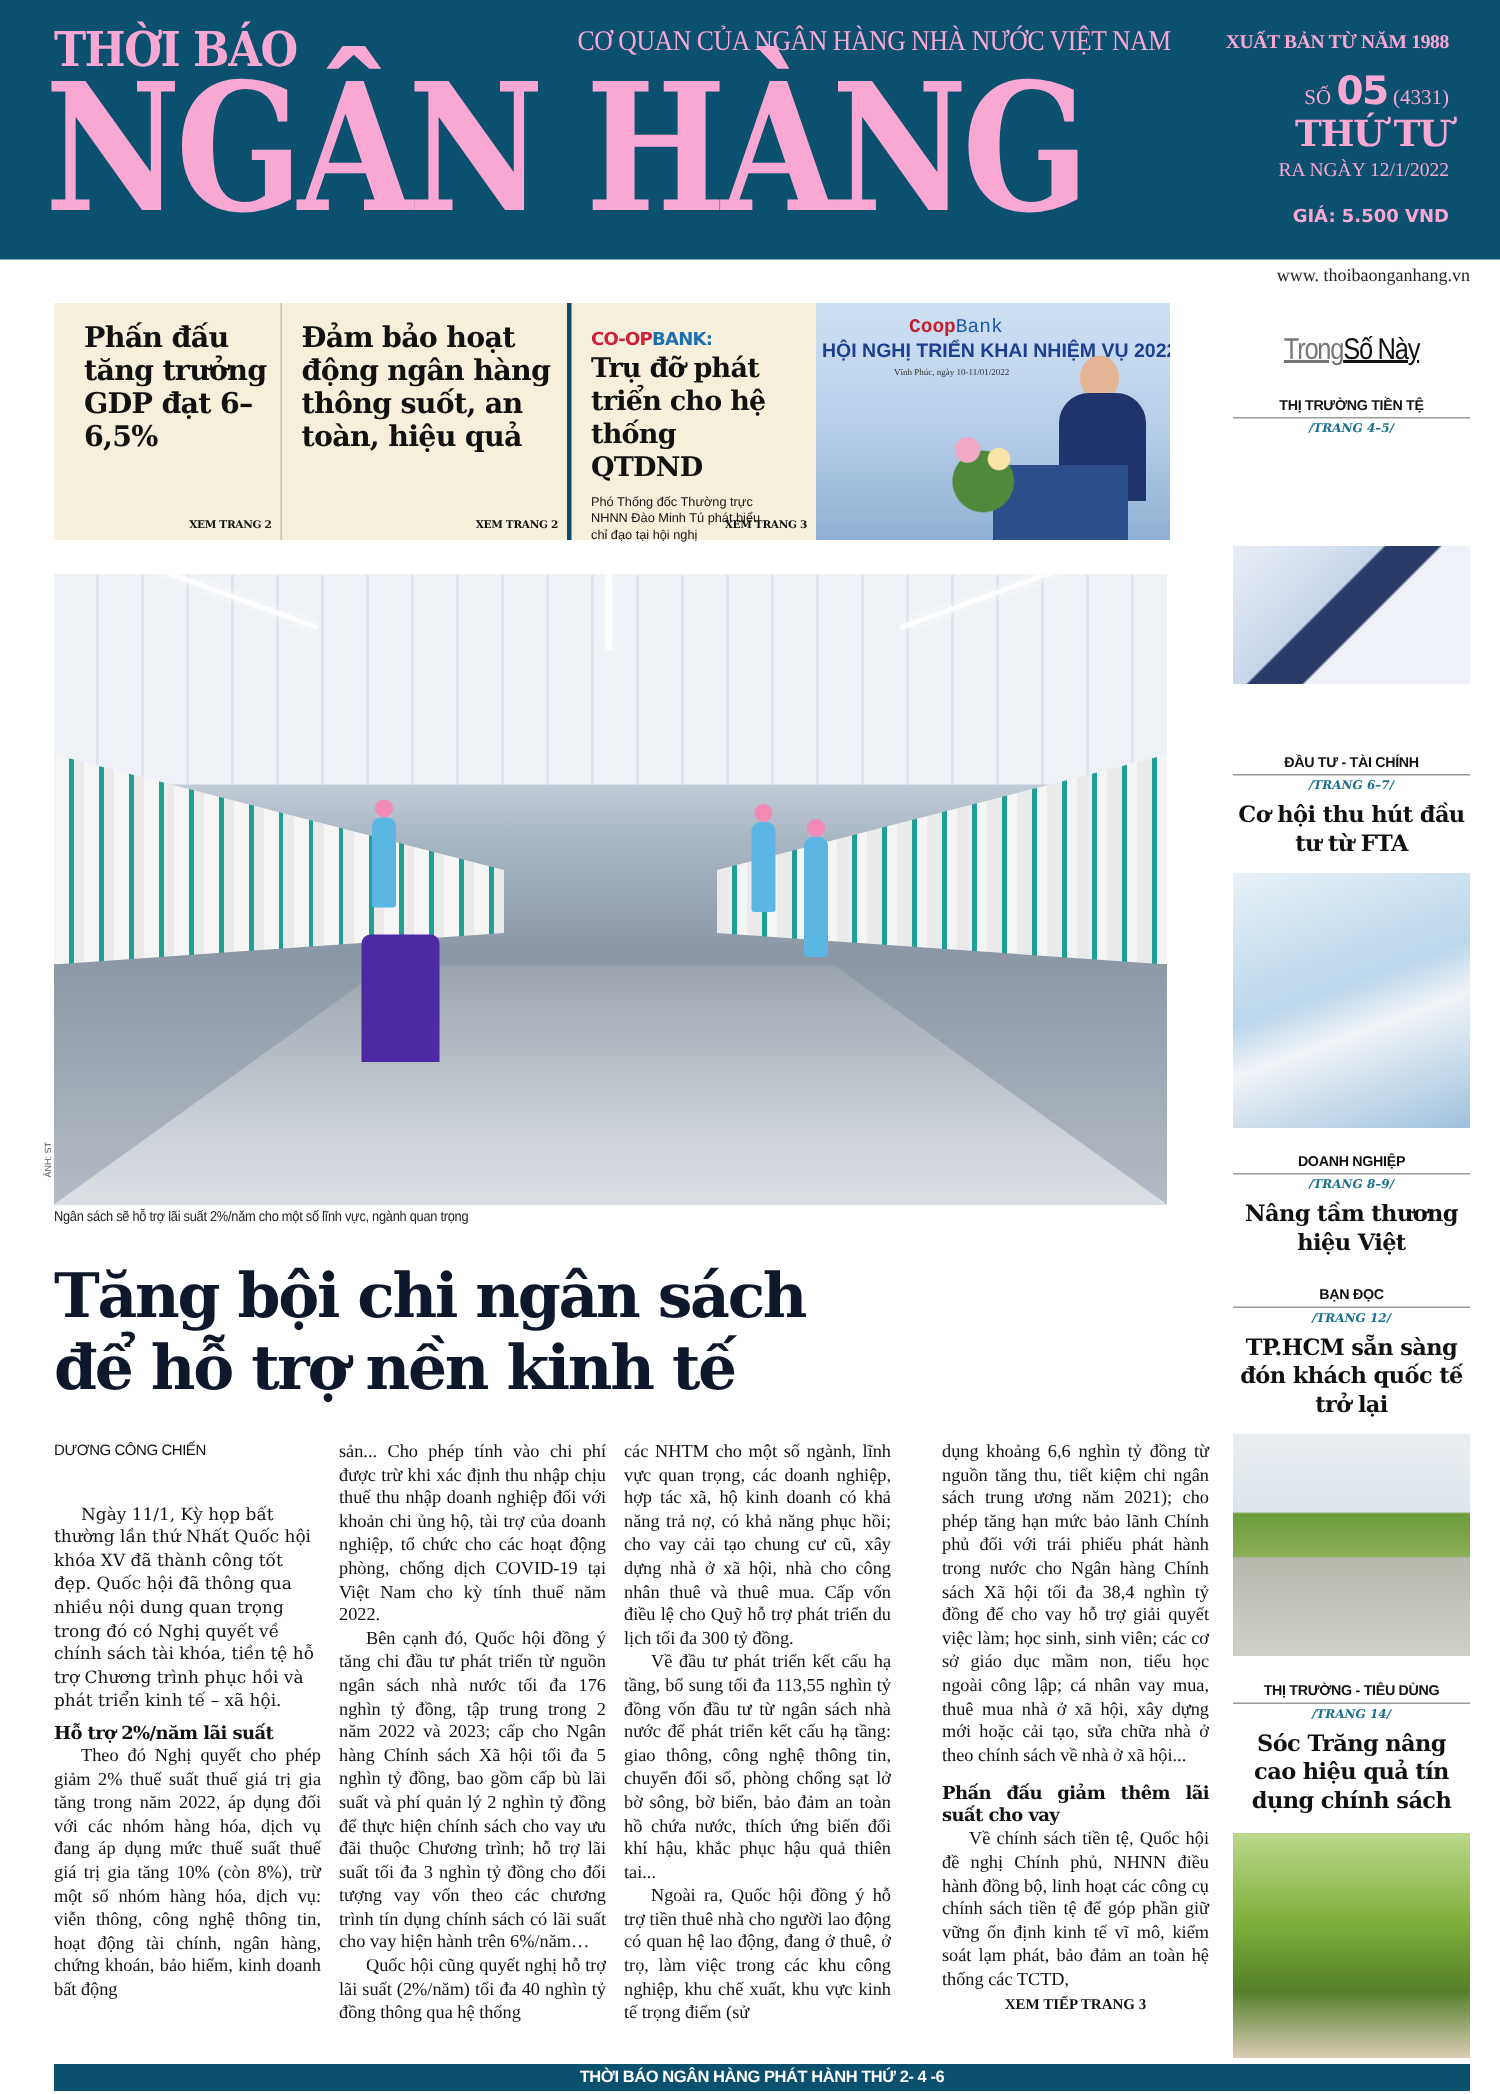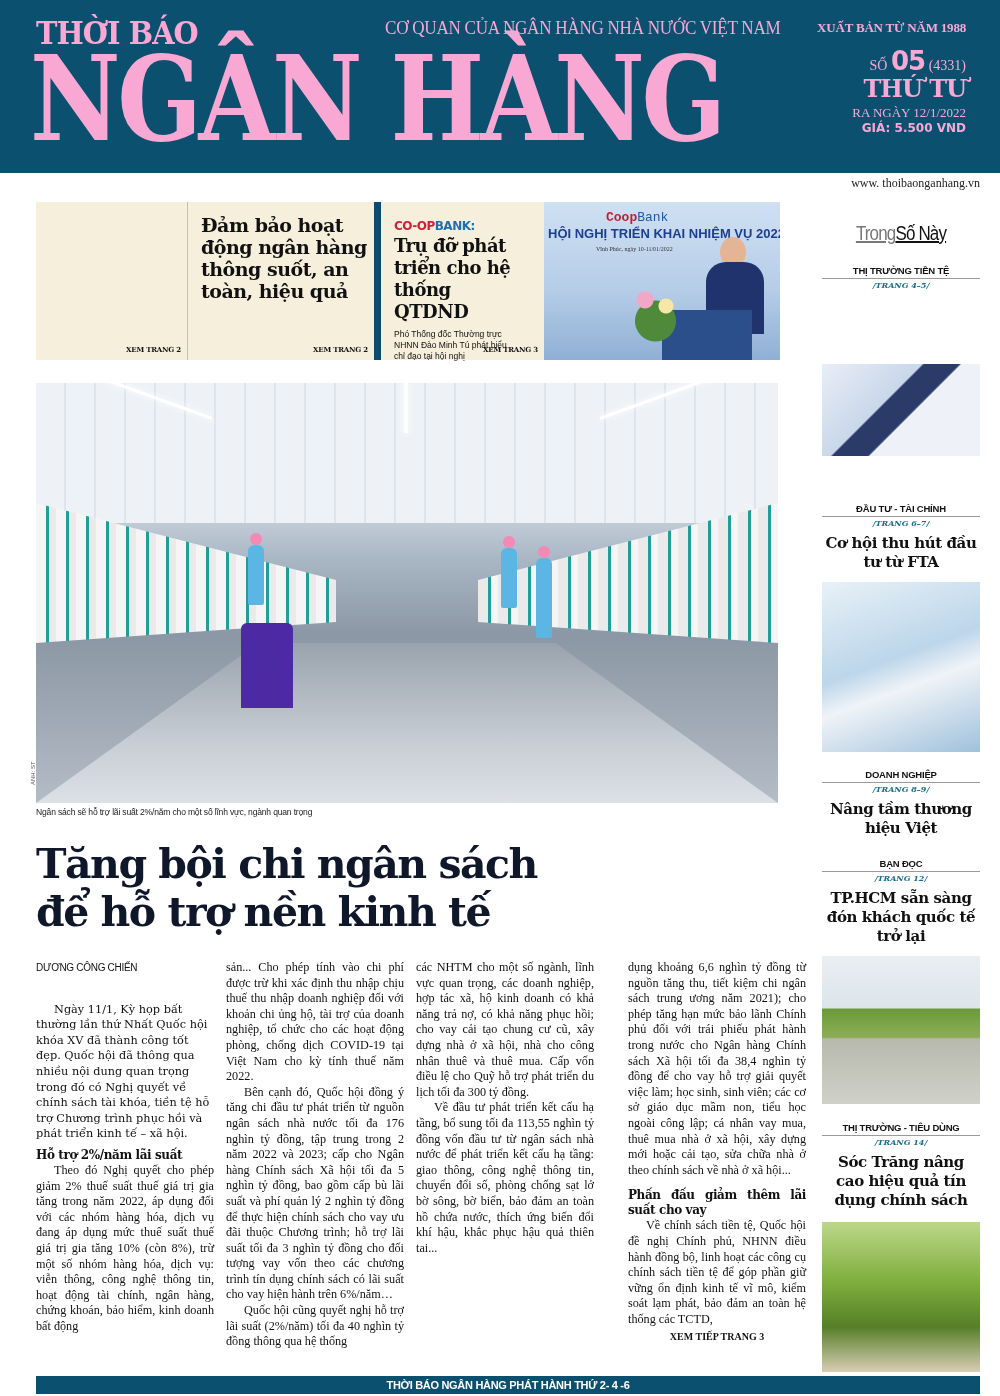--- a/index.html
+++ b/index.html
@@ -10,30 +10,30 @@
   .masthead { position: absolute; left: 0; top: 0; width: 1000px; height: 173px; background: #0c5070; color: #f9a8d4; }
   .mh-small { position: absolute; left: 36px; top: 14px; font-family: "DejaVu Serif", serif; font-weight: bold; font-size: 32px; letter-spacing: -1px; transform: scaleX(0.9); transform-origin: left; }
   .mh-big { position: absolute; left: 30px; top: 40px; font-family: "DejaVu Serif", serif; font-weight: bold; font-size: 118px; line-height: 1; letter-spacing: -4px; transform: scaleX(0.84); transform-origin: left; white-space: nowrap; }
   .mh-org { position: absolute; left: 385px; top: 17px; font-family: "Liberation Serif", serif; font-size: 19px; letter-spacing: -0.3px; transform: scaleX(0.9); transform-origin: left; white-space: nowrap; }
   .mh-right { position: absolute; right: 34px; top: 20px; text-align: right; font-family: "Liberation Serif", serif; }
   .mh-since { font-weight: bold; font-size: 13px; letter-spacing: -0.2px; }
   .mh-issue { margin-top: 10px; font-size: 14px; }
   .mh-issue b { font-size: 26px; font-weight: bold; font-family: "DejaVu Sans", sans-serif; letter-spacing: -1px; }
   .mh-day { font-family: "DejaVu Serif", serif; font-weight: bold; font-size: 24px; line-height: 26px; letter-spacing: -1px; }
   .mh-date { font-size: 13px; margin-top: 3px; }
-  .mh-price { font-weight: bold; font-size: 12px; font-family: "DejaVu Sans", sans-serif; }
+  .mh-price { font-weight: bold; font-size: 12px; margin-top: 16px; font-family: "DejaVu Sans", sans-serif; }
   .website { position: absolute; right: 20px; top: 176px; font-size: 12px; color: #222; }
 
   
   .teasers { position: absolute; left: 36px; top: 202px; width: 508px; height: 158px; background: #f5efdc; }
   .teaser { position: absolute; top: 0; height: 158px; }
   .teaser h3 { font-family: "DejaVu Serif", serif; font-weight: bold; font-size: 19px; line-height: 22px; letter-spacing: -0.5px; color: #111; }
   .teaser .see { position: absolute; bottom: 6px; right: 6px; font-family: "DejaVu Serif", serif; font-weight: bold; font-size: 7px; letter-spacing: -0.2px; }
   .t1 { left: 0; width: 152px; padding: 12px 0 0 20px; border-right: 1px solid #c8c0a8; }
-  .t2 { left: 152px; width: 193px; padding: 12px 0 0 13px; border-right: 7px solid #0c4a6e; }
+  .t2 { left: 152px; width: 193px; padding: 12px 0 0 13px; border-right: 3px solid #0c4a6e; }
   .t3 { left: 345px; width: 163px; padding: 17px 16px 0 13px; }
   .kicker { font-family: "DejaVu Sans", sans-serif; font-weight: bold; font-size: 12px; letter-spacing: -0.5px; }
   .kicker .k1 { color: #d0213a; } .kicker .k2 { color: #1f6fb0; }
   .t3 h3 { font-size: 18px; line-height: 22px; margin-top: 2px; }
   .t3 .cap { font-family: "Liberation Sans", sans-serif; font-size: 8.5px; line-height: 11px; margin-top: 6px; width: 120px; }
 
   .coop-photo { position: absolute; left: 544px; top: 202px; width: 236px; height: 158px; background: linear-gradient(180deg, #cfe0f2 0%, #b6cde8 55%, #8fb0d4 100%); overflow: hidden; }
   .coop-logo { position: absolute; left: 62px; top: 8px; font-family: Liberation Mono, monospace; font-size: 13px; color: #c21f2f; }
   .coop-logo span { color: #1b5aa6; }
   .coop-title { position: absolute; left: 4px; top: 24px; font-family: "Liberation Sans", sans-serif; font-weight: bold; font-size: 13px; color: #1d3f8f; white-space: nowrap; }
@@ -108,20 +108,21 @@
     </div>
     <div class="mh-day">THỨ TƯ</div>
     <div class="mh-date">RA NGÀY 12/1/2022</div>
     <div class="mh-price">GIÁ: 5.500 VND</div>
   </div>
 </header>
 <div class="website">www. thoibaonganhang.vn</div>
 
 <section class="teasers">
   <div class="teaser t1">
+    <h3>Phấn đấu tăng trưởng GDP đạt 6–6,5%</h3>
     <div class="see">XEM TRANG 2</div>
   </div>
   <div class="teaser t2">
     <h3>Đảm bảo hoạt động ngân hàng thông suốt, an toàn, hiệu quả</h3>
     <div class="see">XEM TRANG 2</div>
   </div>
   <div class="teaser t3">
     <div class="kicker"><span class="k1">CO-OP</span><span class="k2">BANK:</span></div>
     <h3>Trụ đỡ phát triển cho hệ thống QTDND</h3>
     <div class="cap">Phó Thống đốc Thường trực NHNN Đào Minh Tú phát biểu chỉ đạo tại hội nghị</div>
@@ -206,20 +207,21 @@
     <p>Theo đó Nghị quyết cho phép giảm 2% thuế suất thuế giá trị gia tăng trong năm 2022, áp dụng đối với các nhóm hàng hóa, dịch vụ đang áp dụng mức thuế suất thuế giá trị gia tăng 10% (còn 8%), trừ một số nhóm hàng hóa, dịch vụ: viễn thông, công nghệ thông tin, hoạt động tài chính, ngân hàng, chứng khoán, bảo hiểm, kinh doanh bất động</p>
   </div>
   <div class="col c2">
     <p class="noind">sản... Cho phép tính vào chi phí được trừ khi xác định thu nhập chịu thuế thu nhập doanh nghiệp đối với khoản chi ủng hộ, tài trợ của doanh nghiệp, tổ chức cho các hoạt động phòng, chống dịch COVID-19 tại Việt Nam cho kỳ tính thuế năm 2022.</p>
     <p>Bên cạnh đó, Quốc hội đồng ý tăng chi đầu tư phát triển từ nguồn ngân sách nhà nước tối đa 176 nghìn tỷ đồng, tập trung trong 2 năm 2022 và 2023; cấp cho Ngân hàng Chính sách Xã hội tối đa 5 nghìn tỷ đồng, bao gồm cấp bù lãi suất và phí quản lý 2 nghìn tỷ đồng để thực hiện chính sách cho vay ưu đãi thuộc Chương trình; hỗ trợ lãi suất tối đa 3 nghìn tỷ đồng cho đối tượng vay vốn theo các chương trình tín dụng chính sách có lãi suất cho vay hiện hành trên 6%/năm…</p>
     <p>Quốc hội cũng quyết nghị hỗ trợ lãi suất (2%/năm) tối đa 40 nghìn tỷ đồng thông qua hệ thống</p>
   </div>
   <div class="col c3">
     <p class="noind">các NHTM cho một số ngành, lĩnh vực quan trọng, các doanh nghiệp, hợp tác xã, hộ kinh doanh có khả năng trả nợ, có khả năng phục hồi; cho vay cải tạo chung cư cũ, xây dựng nhà ở xã hội, nhà cho công nhân thuê và thuê mua. Cấp vốn điều lệ cho Quỹ hỗ trợ phát triển du lịch tối đa 300 tỷ đồng.</p>
     <p>Về đầu tư phát triển kết cấu hạ tầng, bổ sung tối đa 113,55 nghìn tỷ đồng vốn đầu tư từ ngân sách nhà nước để phát triển kết cấu hạ tầng: giao thông, công nghệ thông tin, chuyển đổi số, phòng chống sạt lở bờ sông, bờ biển, bảo đảm an toàn hồ chứa nước, thích ứng biến đổi khí hậu, khắc phục hậu quả thiên tai...</p>
+    <p>Ngoài ra, Quốc hội đồng ý hỗ trợ tiền thuê nhà cho người lao động có quan hệ lao động, đang ở thuê, ở trọ, làm việc trong các khu công nghiệp, khu chế xuất, khu vực kinh tế trọng điểm (sử</p>
   </div>
   <div class="col c4">
     <p class="noind">dụng khoảng 6,6 nghìn tỷ đồng từ nguồn tăng thu, tiết kiệm chi ngân sách trung ương năm 2021); cho phép tăng hạn mức bảo lãnh Chính phủ đối với trái phiếu phát hành trong nước cho Ngân hàng Chính sách Xã hội tối đa 38,4 nghìn tỷ đồng để cho vay hỗ trợ giải quyết việc làm; học sinh, sinh viên; các cơ sở giáo dục mầm non, tiểu học ngoài công lập; cá nhân vay mua, thuê mua nhà ở xã hội, xây dựng mới hoặc cải tạo, sửa chữa nhà ở theo chính sách về nhà ở xã hội...</p>
     <div class="subhead" style="margin-top:10px">Phấn đấu giảm thêm lãi suất cho vay</div>
     <p>Về chính sách tiền tệ, Quốc hội đề nghị Chính phủ, NHNN điều hành đồng bộ, linh hoạt các công cụ chính sách tiền tệ để góp phần giữ vững ổn định kinh tế vĩ mô, kiểm soát lạm phát, bảo đảm an toàn hệ thống các TCTD,</p>
     <div class="see-more">XEM TIẾP TRANG 3</div>
   </div>
 </article>
 
 <div class="footer-bar">THỜI BÁO NGÂN HÀNG PHÁT HÀNH THỨ 2- 4 -6</div>

